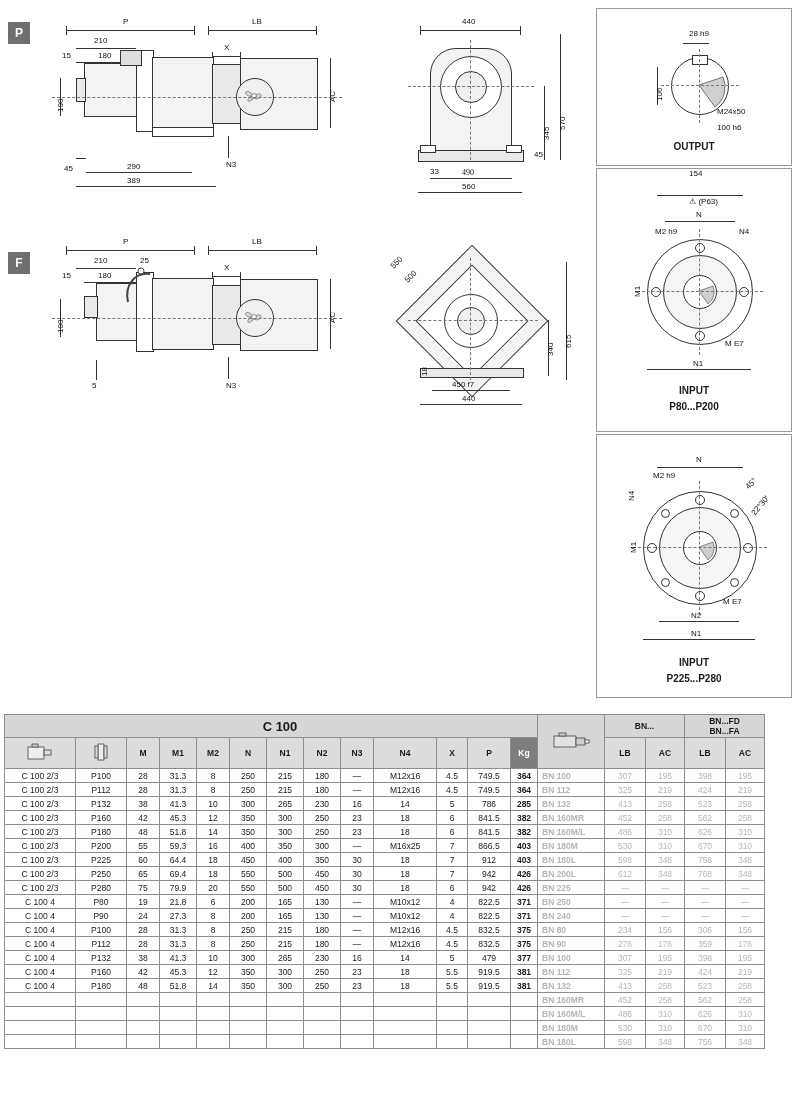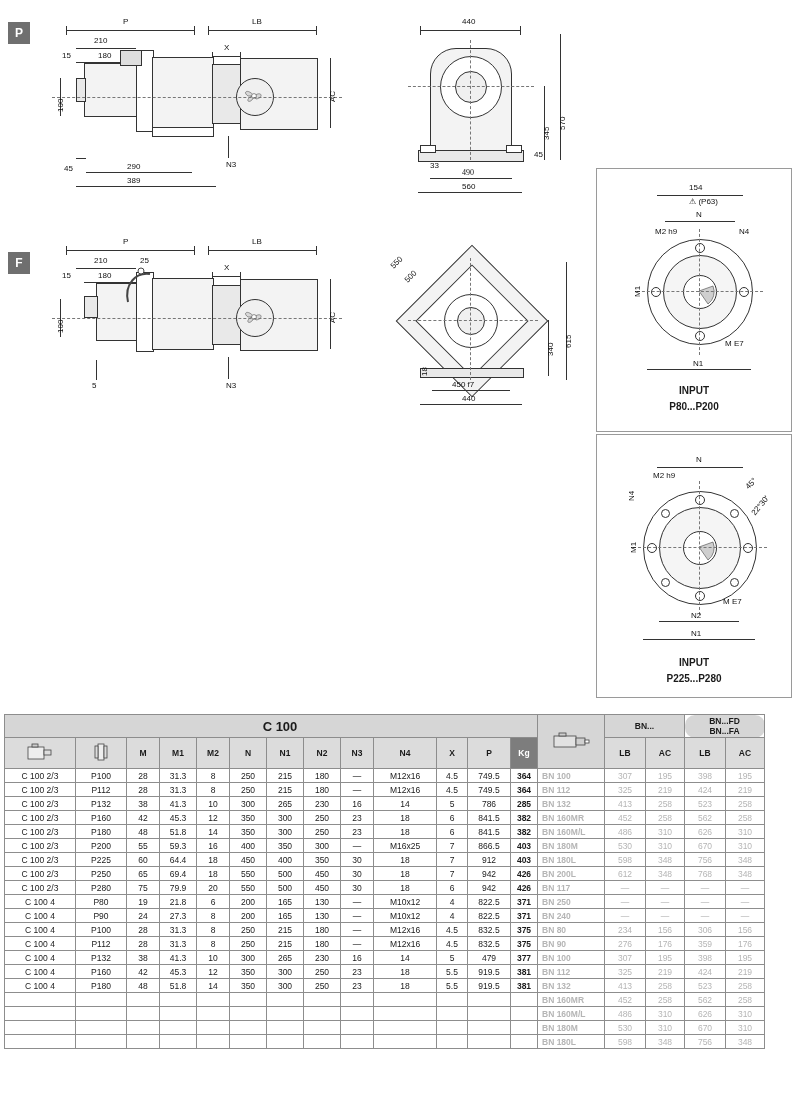--- a/index.html
+++ b/index.html
@@ -187,21 +187,21 @@
     <div class="dash" style="left:408px;top:86px;width:126px;"></div>
     <div class="dashv" style="left:470px;top:40px;height:120px;"></div>
 
     <div class="dimline vline" style="left:560px;top:34px;height:126px;"></div>
     <div class="lbl v" style="left:558px;top:130px;">570</div>
     <div class="dimline vline" style="left:544px;top:86px;height:60px;"></div>
     <div class="lbl v" style="left:542px;top:140px;">345</div>
     <div class="dimline vline" style="left:544px;top:146px;height:14px;"></div>
     <div class="lbl" style="left:534px;top:150px;">45</div>
 
-    <div class="lbl" style="left:430px;top:161px;">33</div>
+    <div class="lbl" style="left:430px;top:167px;">33</div>
     <div class="dimline hline" style="left:430px;top:178px;width:82px;"></div>
     <div class="lbl" style="left:462px;top:168px;font-family:Liberation Serif, serif;">490</div>
     <div class="dimline hline" style="left:418px;top:192px;width:104px;"></div>
     <div class="lbl" style="left:462px;top:182px;">560</div>
   </div>
 
   <div>
     <div class="lbl" style="left:390px;top:258px;transform:rotate(-45deg);">550</div>
     <div class="lbl" style="left:404px;top:272px;transform:rotate(-45deg);">500</div>
 
@@ -218,24 +218,44 @@
     <div class="dimline vline" style="left:548px;top:320px;height:56px;"></div>
     <div class="lbl v" style="left:546px;top:356px;">340</div>
 
     <div class="lbl v" style="left:420px;top:376px;">18</div>
     <div class="dimline hline" style="left:432px;top:390px;width:78px;"></div>
     <div class="lbl" style="left:452px;top:380px;">450 f7</div>
     <div class="dimline hline" style="left:420px;top:404px;width:102px;"></div>
     <div class="lbl" style="left:462px;top:394px;">440</div>
   </div>
 
+  <div class="panel" style="left:596px;top:8px;width:194px;height:156px;">
+    <div class="lbl" style="left:92px;top:20px;">28 h9</div>
+    <div class="dimline hline" style="left:86px;top:34px;width:26px;"></div>
+
+    <div class="circ" style="left:74px;top:48px;width:56px;height:56px;"></div>
+    <div class="shape" style="left:95px;top:46px;width:14px;height:8px;background:#fff;"></div>
+    <svg style="position:absolute;left:74px;top:48px;" width="56" height="56">
+      <path d="M28 28 L52 20 A25 25 0 0 1 44 50 Z" fill="#cfcfcf" stroke="#444" stroke-width="0.7"></path>
+    </svg>
+    <div class="dashv" style="left:102px;top:40px;height:74px;"></div>
+    <div class="dash" style="left:64px;top:76px;width:78px;"></div>
+
+    <div class="dimline vline" style="left:60px;top:58px;height:38px;"></div>
+    <div class="lbl v" style="left:58px;top:92px;">106</div>
+
+    <div class="lbl" style="left:120px;top:98px;">M24x50</div>
+    <div class="lbl" style="left:120px;top:114px;">100 h6</div>
+
+    <div class="capt" style="left:0;top:132px;">OUTPUT</div>
+  </div>
 
   <div class="panel" style="left:596px;top:168px;width:194px;height:262px;">
     <div class="dimline hline" style="left:60px;top:26px;width:86px;"></div>
-    <div class="lbl" style="left:92px;top:14px;">154</div>
+    <div class="lbl" style="left:92px;top:0;">154</div>
     <div class="lbl" style="left:92px;top:28px;">⚠ (P63)</div>
 
     <div class="dimline hline" style="left:68px;top:52px;width:70px;"></div>
     <div class="lbl" style="left:99px;top:41px;">N</div>
 
     <div class="lbl" style="left:58px;top:58px;">M2 h9</div>
     <div class="lbl" style="left:142px;top:58px;">N4</div>
 
     <div class="circ" style="left:50px;top:70px;width:104px;height:104px;"></div>
     <div class="circ" style="left:66px;top:86px;width:72px;height:72px;background:#f5f5f5;"></div>
@@ -303,21 +323,21 @@
         <th class="hdrgrey tbl-title" colspan="13" style="height:22px;padding-left:20px;">C 100</th>
         <th class="hdrgrey" rowspan="2" style="width:62px;">
           <svg width="40" height="18" viewBox="0 0 40 18">
             <rect x="3" y="4" width="22" height="11" fill="#e2e2e2" stroke="#444" stroke-width="0.8"></rect>
             <rect x="25" y="6" width="9" height="7" fill="#d0d0d0" stroke="#444" stroke-width="0.8"></rect>
             <rect x="34" y="8" width="4" height="3" fill="#fff" stroke="#444" stroke-width="0.8"></rect>
             <rect x="8" y="1" width="7" height="3" fill="#cfcfcf" stroke="#444" stroke-width="0.8"></rect>
           </svg>
         </th>
         <th class="hdrgrey" colspan="2" style="height:22px;">BN...</th>
-        <th class="hdrgrey" colspan="2" style="height:22px;border-radius:10px;">
+        <th class="hdrgrey" colspan="2" style="height:22px;">
           <div>BN...FD</div>
           <div>BN...FA</div>
         </th>
       </tr>
       <tr>
         <th class="hdrgrey2" style="width:66px;height:30px;">
           <svg width="28" height="20" viewBox="0 0 28 20">
             <rect x="2" y="5" width="16" height="12" fill="#eee" stroke="#444" stroke-width="0.8"></rect>
             <rect x="18" y="8" width="7" height="5" fill="#ddd" stroke="#444" stroke-width="0.8"></rect>
             <rect x="6" y="2" width="6" height="3" fill="#ccc" stroke="#444" stroke-width="0.8"></rect>
@@ -515,21 +535,21 @@
           <td>79.9</td>
           <td>20</td>
           <td>550</td>
           <td>500</td>
           <td>450</td>
           <td>30</td>
           <td>18</td>
           <td>6</td>
           <td>942</td>
           <td class="bold">426</td>
-          <td class="greyb" style="text-align: left; padding-left: 4px;">BN 117</td>
+          <td class="greyb" style="text-align: left; padding-left: 4px;">BN 225</td>
           <td class="grey">—</td>
           <td class="grey">—</td>
           <td class="grey">—</td>
           <td class="grey">—</td>
         </tr>
         <tr>
           <td class="leftcol">C 100 4</td>
           <td class="leftcol">P80</td>
           <td>19</td>
           <td>21.8</td>

